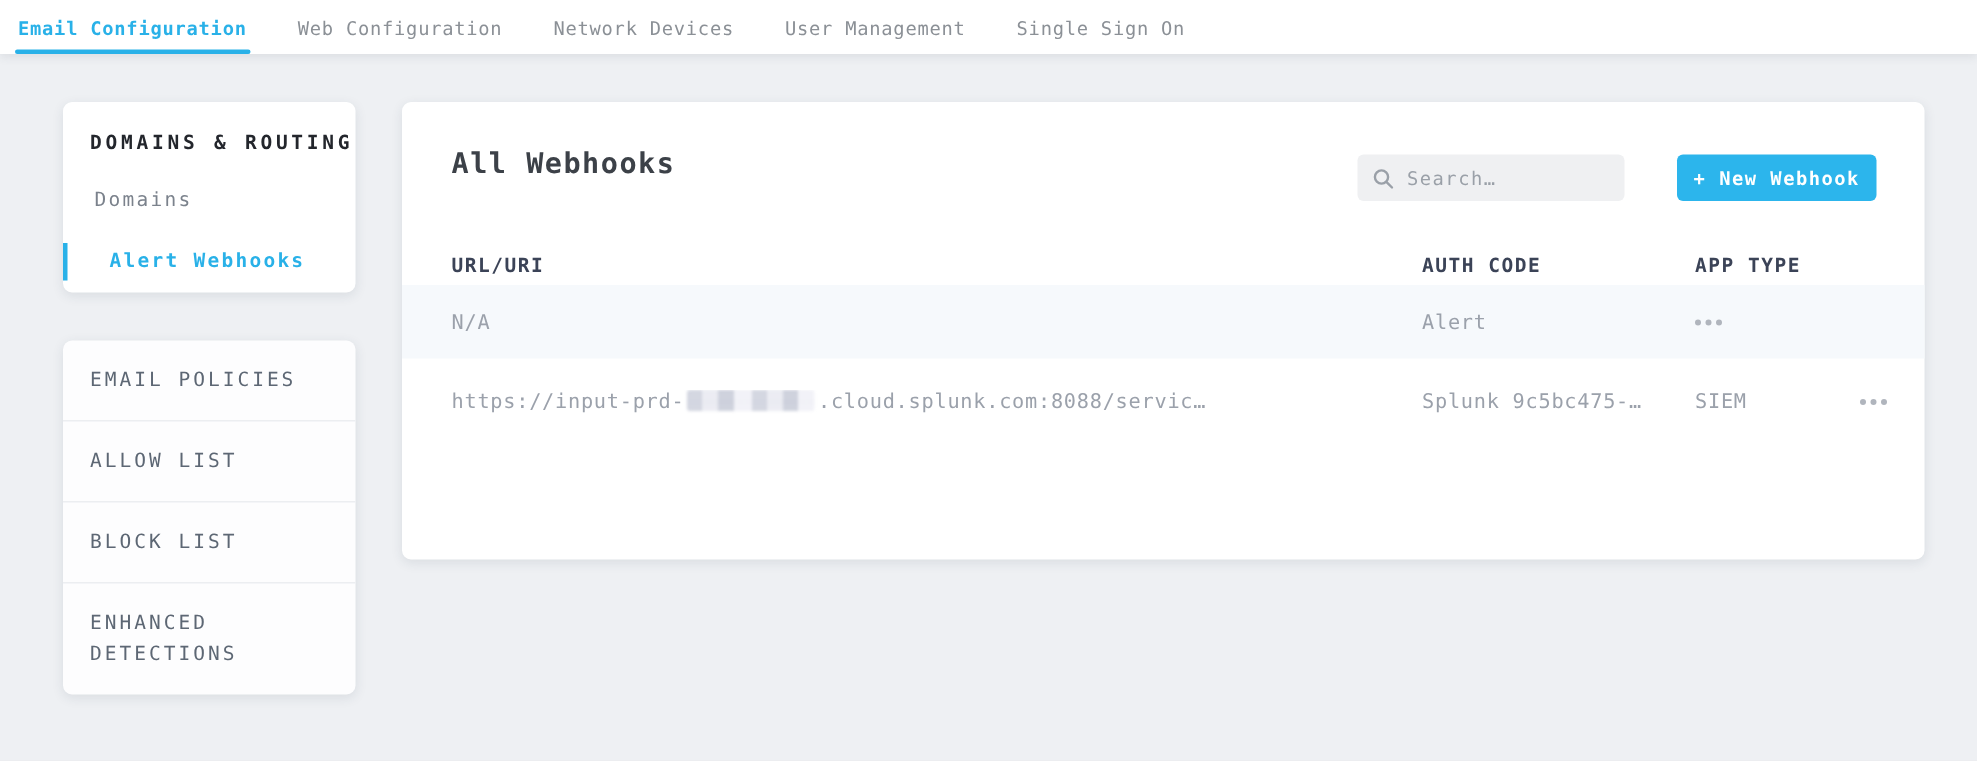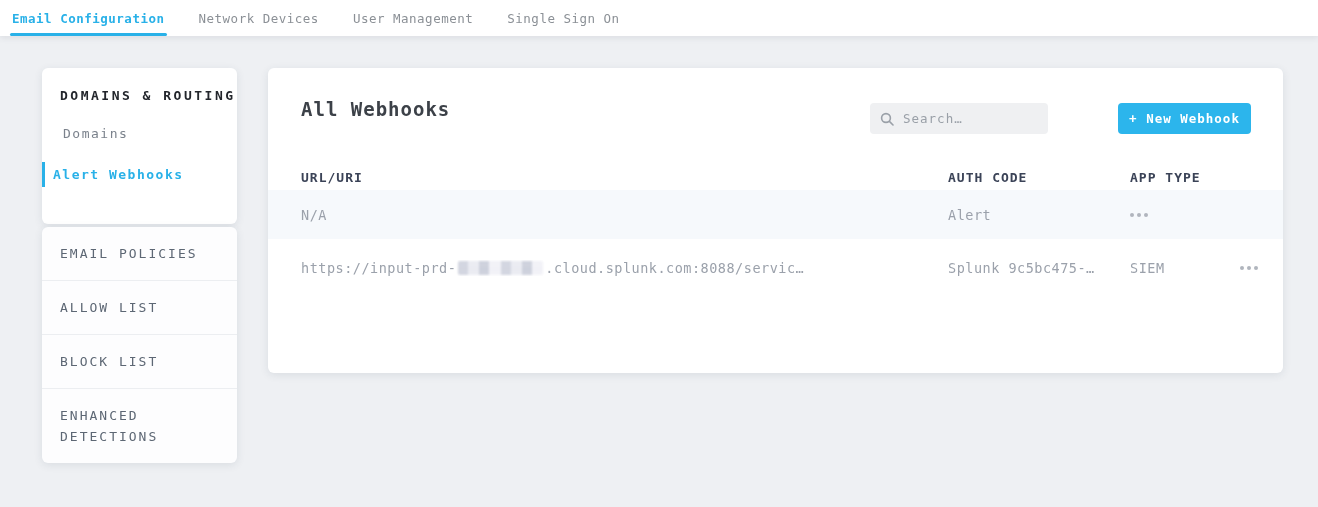--- a/index.html
+++ b/index.html
@@ -14,39 +14,39 @@
          display:flex; align-items:center; padding:0 2px; cursor:pointer; white-space:nowrap; }
   .tab.active { color:#29b1e8; font-weight:bold; }
   .tab.active::after { content:""; position:absolute; left:0; right:0; bottom:0; height:3px;
          background:#29b1e8; border-radius:2px; }
 
   
   .card { position:absolute; background:#ffffff; border-radius:6px;
           box-shadow:0 2px 8px rgba(40,55,75,0.10); }
 
   
-  .routing-card { left:42px; top:68px; width:195px; height:156px; padding-top:20px; }
+  .routing-card { left:42px; top:68px; width:195px; height:127px; padding-top:20px; }
   .routing-heading { padding:0 18px; font-size:13px; letter-spacing:2.5px; color:#23262c;
           font-weight:bold; margin-bottom:18px; white-space:nowrap; }
   .routing-item { font-size:13px; letter-spacing:1.5px; color:#7b828c; padding:5px 18px;
           margin-bottom:6px; cursor:pointer; border-left:3px solid transparent; }
-  .routing-item.active { color:#29b1e8; border-left:3px solid #29b1e8; padding-left:8px; font-weight:bold;margin-top:16px; }
+  .routing-item.active { color:#29b1e8; border-left:3px solid #29b1e8; padding-left:28px; font-weight:bold;margin-top:16px; }
 
   
   .sections-card { left:42px; top:227px; width:195px; background:#fdfdfe; }
   .section-item { padding:16px 18px; font-size:13px; letter-spacing:2px; line-height:21px;
           color:#5d6774; border-bottom:1px solid #eceef1; cursor:pointer; }
   .section-item:last-child { border-bottom:none; }
 
   
   .main-card { left:268px; top:68px; width:1015px; height:305px; }
   .main-title { position:absolute; left:33px; top:30px; font-size:19px; font-weight:bold;
           letter-spacing:1px; color:#3c4148; }
 
-  .search-box { position:absolute; left:602px; top:35px; width:178px; height:31px;
+  .search-box { position:absolute; left:637px; top:35px; width:178px; height:31px;
           background:#eff0f2; border-radius:4px; display:flex; align-items:center; padding:0 10px; }
   .search-box svg { flex:0 0 auto; margin-right:9px; }
   .search-input { border:none; outline:none; background:transparent; width:100%;
           font-family:inherit; font-size:12.5px; letter-spacing:1px; color:#5d6774; }
   .search-input::placeholder { color:#9aa0a8; }
 
   .new-webhook-btn { position:absolute; left:850px; top:35px; width:133px; height:31px;
           background:#2cb5ec; border:none; border-radius:4px; color:#ffffff; cursor:pointer;
           font-family:inherit; font-size:12.5px; letter-spacing:1px; font-weight:bold; }
 
@@ -72,20 +72,21 @@
           display:flex; align-items:center; justify-content:flex-start; padding:0; }
   .dot { width:4px; height:4px; border-radius:50%; background:#b0b5bd; margin-right:3px; }
 </style>
 </head>
 <body>
 
 <div class="page">
 
   <div class="topbar">
     <div class="tab active">Email Configuration</div>
+    <div class="tab">Web Configuration</div>
     <div class="tab">Network Devices</div>
     <div class="tab">User Management</div>
     <div class="tab">Single Sign On</div>
   </div>
 
   <div class="card routing-card">
     <div class="routing-heading">DOMAINS &amp; ROUTING</div>
     <div class="routing-item">Domains</div>
     <div class="routing-item active">Alert Webhooks</div>
   </div>

